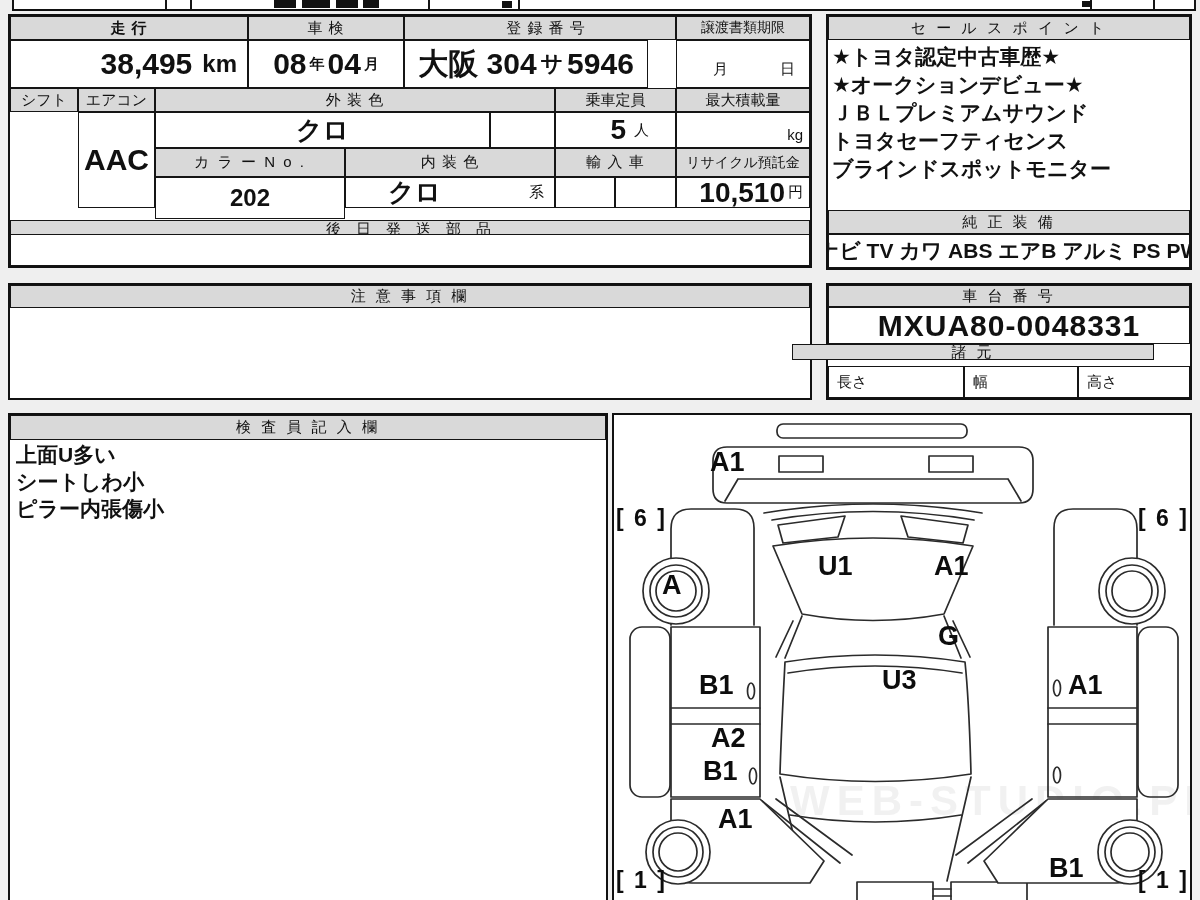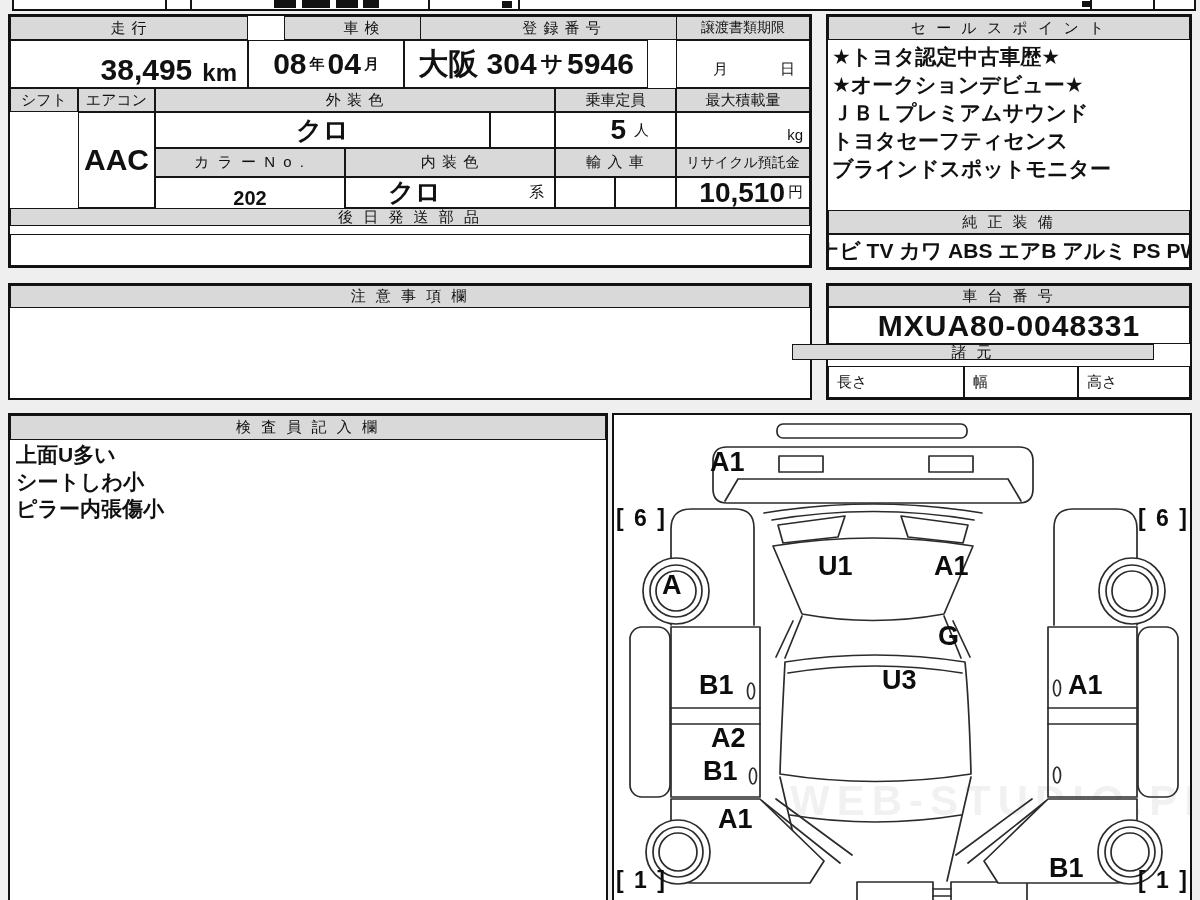--- a/index.html
+++ b/index.html
@@ -46,26 +46,26 @@
   <div class="tick" style="left:1194px;top:0;width:2px;height:9px;"></div>
   <div class="blob" style="left:274px;top:0;width:22px;height:8px;"></div>
   <div class="blob" style="left:302px;top:0;width:28px;height:8px;"></div>
   <div class="blob" style="left:336px;top:0;width:22px;height:8px;"></div>
   <div class="blob" style="left:363px;top:0;width:16px;height:8px;"></div>
   <div class="blob" style="left:502px;top:1px;width:10px;height:7px;"></div>
   <div class="blob" style="left:1082px;top:1px;width:10px;height:6px;"></div>
 
   <div class="box" style="left:8px;top:14px;width:804px;height:254px;"></div>
 
-  <div class="cell hdr" style="left:10px;top:16px;width:238px;height:24px;">走 行</div>
-  <div class="cell hdr" style="left:248px;top:16px;width:156px;height:24px;margin-left:36px;">車 検</div>
-  <div class="cell hdr" style="left:420px;top:16px;width:272px;height:24px;padding-left:12px;">登 録 番 号</div>
+  <div class="cell hdr" style="left:10px;top:16px;width:238px;height:24px;font-weight:bold;">走 行</div>
+  <div class="cell hdr" style="left:248px;top:16px;width:156px;height:24px;">車 検</div>
+  <div class="cell hdr" style="left:404px;top:16px;width:272px;height:24px;padding-left:12px;">登 録 番 号</div>
   <div class="cell hdr" style="left:676px;top:16px;width:134px;height:24px;font-size:14px;letter-spacing:0;">譲渡書類期限</div>
 
-  <div class="cell val" style="left:10px;top:40px;width:238px;height:48px;justify-content:flex-end;padding-right:10px;gap:10px;align-items:flex-end;">
+  <div class="cell val" style="left:10px;top:40px;width:238px;height:48px;justify-content:flex-end;padding-right:10px;gap:10px;">
     <span class="big">38,495</span>
     <span style="font-size:24px;">km</span>
   </div>
   <div class="cell val" style="left:248px;top:40px;width:156px;height:48px;gap:3px;">
     <span class="big">08</span>
     <span class="unit">年</span>
     <span class="big">04</span>
     <span class="unit">月</span>
   </div>
   <div class="cell val" style="left:404px;top:40px;width:244px;height:48px;gap:4px;">
@@ -93,33 +93,33 @@
   </div>
   <div class="cell" style="left:676px;top:112px;width:134px;height:36px;justify-content:flex-end;align-items:flex-end;padding:0 6px 4px 0;font-size:15px;">
     <span>kg</span>
   </div>
 
   <div class="cell hdr" style="left:155px;top:148px;width:190px;height:29px;letter-spacing:2px;">カ ラ ー N o .</div>
   <div class="cell hdr" style="left:345px;top:148px;width:210px;height:29px;">内 装 色</div>
   <div class="cell hdr" style="left:555px;top:148px;width:121px;height:29px;">輸 入 車</div>
   <div class="cell hdr" style="left:676px;top:148px;width:134px;height:29px;font-size:14px;letter-spacing:0;">リサイクル預託金</div>
 
-  <div class="cell val" style="left:155px;top:177px;width:190px;height:42px;font-size:20px;text-align:center;">202</div>
+  <div class="cell val" style="left:155px;top:177px;width:190px;height:42px;font-size:24px;text-align:center;">202</div>
   <div class="cell val" style="left:345px;top:177px;width:210px;height:31px;justify-content:space-between;padding:0 10px 0 42px;">
     <span style="font-size:26px;">クロ</span>
     <span class="unit" style="font-weight:normal;">系</span>
   </div>
   <div class="cell" style="left:555px;top:177px;width:60px;height:31px;"></div>
   <div class="cell" style="left:615px;top:177px;width:61px;height:31px;"></div>
   <div class="cell val" style="left:676px;top:177px;width:134px;height:31px;justify-content:flex-end;padding-right:6px;gap:3px;">
     <span style="font-size:28px;">10,510</span>
     <span class="unit" style="font-weight:normal;">円</span>
   </div>
 
-  <div class="cell hdr" style="left:10px;top:208px;width:800px;height:18px;letter-spacing:3px;">後 日 発 送 部 品</div>
+  <div class="cell hdr" style="left:10px;top:220px;width:800px;height:18px;letter-spacing:3px;font-family:Liberation Mono, monospace;">後 日 発 送 部 品</div>
   <div class="cell" style="left:10px;top:234px;width:800px;height:32px;"></div>
 
   <div class="box" style="left:826px;top:14px;width:366px;height:256px;"></div>
   <div class="cell hdr" style="left:828px;top:16px;width:362px;height:24px;letter-spacing:3px;">セ ー ル ス ポ イ ン ト</div>
   <div class="textlines" style="left:832px;top:43px;width:356px;font-size:21px;line-height:28px;">
     <div>★トヨタ認定中古車歴★</div>
     <div>★オークションデビュー★</div>
     <div>ＪＢＬプレミアムサウンド</div>
     <div>トヨタセーフティセンス</div>
     <div>ブラインドスポットモニター</div>

